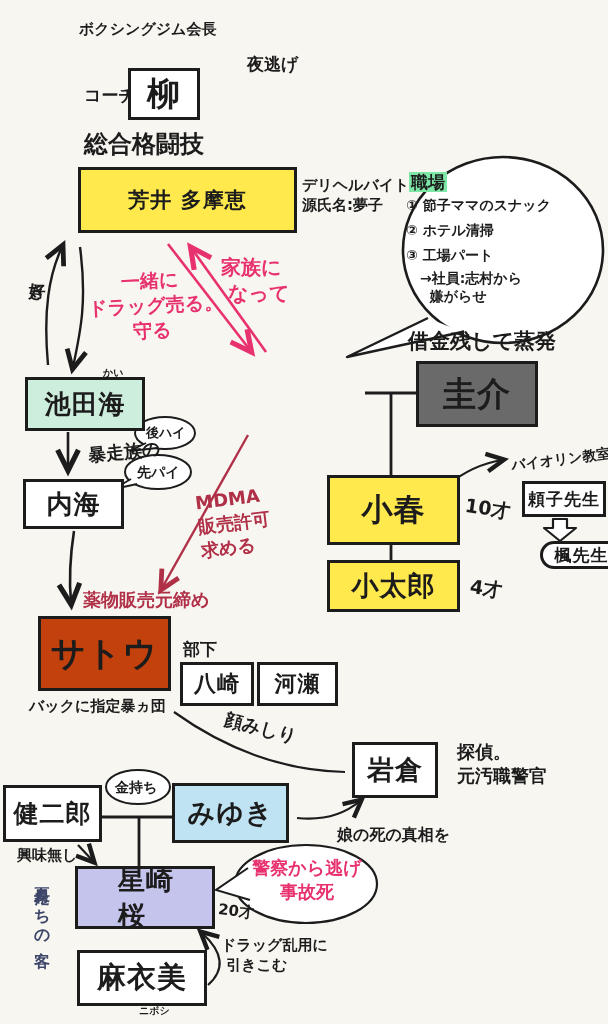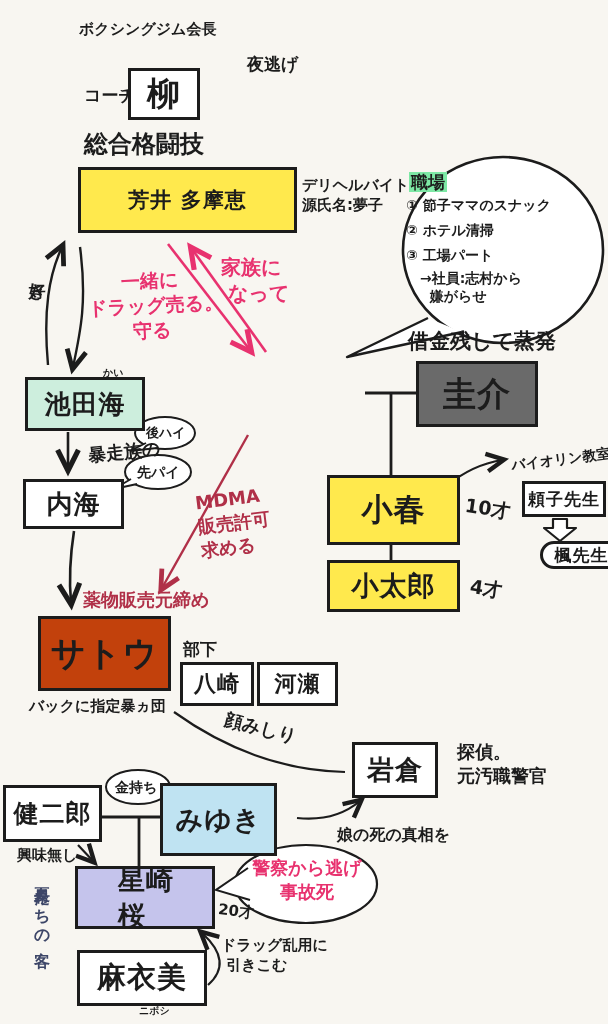--- a/index.html
+++ b/index.html
@@ -134,21 +134,21 @@
   <div class="box" style="left:257px;top:662px;width:81px;height:44px;font-size:22px;">河瀬</div>
   <div class="lbl" style="left:224px;top:716px;font-size:18px;transform:rotate(14deg);">顔みしり</div>
 
   <div class="box" style="left:352px;top:742px;width:86px;height:56px;font-size:27px;">岩倉</div>
   <div class="lbl" style="left:445px;top:740px;font-size:18px;margin-left:12px;">探偵。
 元汚職警官</div>
   <div class="lbl" style="left:337px;top:824px;font-size:16px;">娘の死の真相を</div>
 
   <div class="box" style="left:3px;top:785px;width:99px;height:57px;font-size:25px;">健二郎</div>
   <div class="lbl" style="left:115px;top:778px;font-size:14px;">金持ち</div>
-  <div class="box" style="left:160px;top:783px;width:117px;height:73px;font-size:27px;background:#bfe3f2;">みゆき</div>
+  <div class="box" style="left:172px;top:783px;width:117px;height:60px;font-size:27px;background:#bfe3f2;">みゆき</div>
   <div class="lbl" style="left:17px;top:846px;font-size:15px;">興味無し</div>
   <div class="box" style="left:75px;top:866px;width:140px;height:63px;font-size:27px;background:#c5c4ec;padding-left:40px;">星崎 桜</div>
   <div class="lbl" style="left:218px;top:902px;font-size:15px;transform:rotate(6deg);">20才</div>
   <div class="lbl vert navy" style="left:32px;top:874px;font-size:16px;">夏希たちの客</div>
   <div class="box" style="left:77px;top:950px;width:130px;height:56px;font-size:29px;">麻衣美</div>
   <div class="lbl" style="left:221px;top:936px;font-size:15px;">ドラッグ乱用に
  引きこむ</div>
   <div class="lbl" style="left:127px;top:1004px;font-size:10px;margin-left:12px;">ニボシ</div>
 
 </div>

